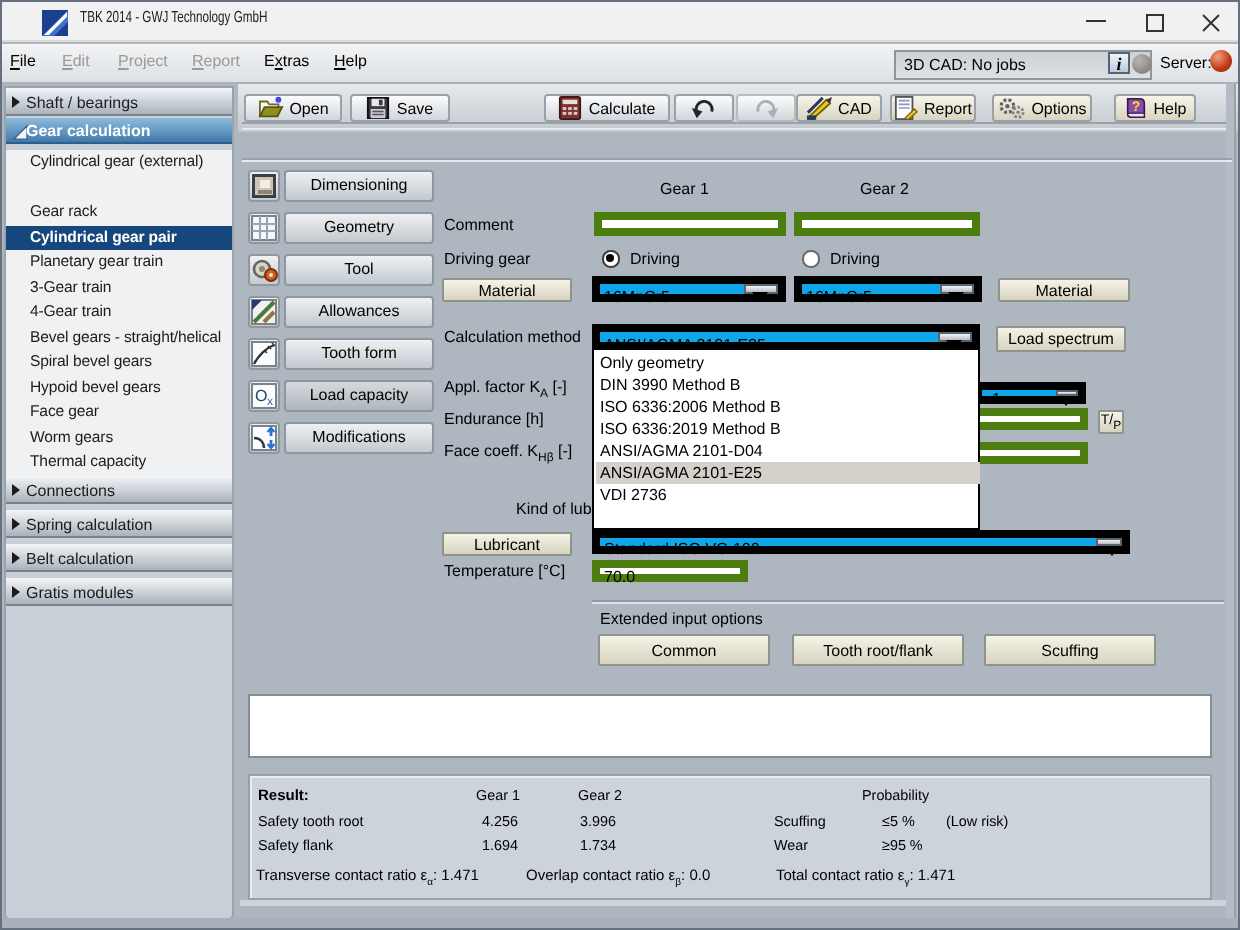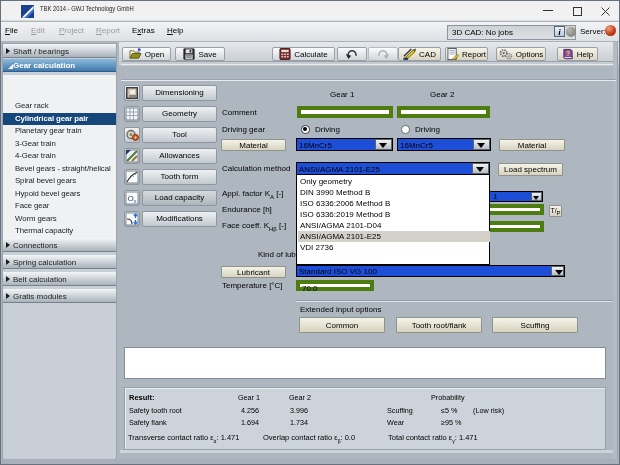--- a/index.html
+++ b/index.html
@@ -27,21 +27,21 @@
 #items { position:absolute; left:0; top:31px; width:113px; height:164px; background:#eff1f3; }
 .titem { position:absolute; left:0; width:113px; height:12.5px; font-size:7.8px; letter-spacing:-0.08px; color:#1c1c1c; padding-left:12px; line-height:12.5px; white-space:nowrap; }
 .titem.sel { background:#16477c; color:#fff; font-weight:bold; }
 
 .sideicon svg { display:block; } .sideicon { position:absolute; left:124px; width:16px; height:16px; background:linear-gradient(#f0f2f4,#c4cad0); border:1px solid #8e969e; border-radius:2px; }
 .sidebtn { position:absolute; left:142px; width:75px; height:16px; background:linear-gradient(#eef1f3,#c2c9cf); border:1px solid #8e969e; border-radius:2px; font-size:8px; color:#000; text-align:center; line-height:14px; }
 
 .lbl { position:absolute; font-size:8px; color:#000; white-space:nowrap; }
 .inp { position:absolute; background:#fff; border:4px solid #4d7c0f; font-size:8px; color:#000; padding:0 2px; }
 .kbtn { position:absolute; background:linear-gradient(#f5f3e8,#d7d3c0); border:1px solid #8e948c; border-radius:1px; font-size:8px; color:#000; text-align:center; }
-.combo { position:absolute; background:#1d4ed8; border:1px solid #000000; font-size:8px; }
+.combo { position:absolute; background:#0ea5e9; border:4px solid #000000; font-size:8px; }
 .combo .tx { position:absolute; left:2px; top:2px; white-space:nowrap; }
 .arrowbtn { position:absolute; top:0; right:0; bottom:0; width:17px; background:linear-gradient(#f0f3f5,#b6bdc4); border:1px solid #5a626c; }
 .arrowbtn:after { content:""; position:absolute; left:2.5px; top:3px; border-left:4.5px solid transparent; border-right:4.5px solid transparent; border-top:5px solid #000; }
 .arrowbtn.sm:after { left:0.5px; border-left-width:3.5px; border-right-width:3.5px; border-top-width:4.5px; }
 sub { font-size:6px; }
 
 #popup { left:296px; top:174px; width:194px; height:91px; background:#fff; border:1px solid #000; z-index:50; }
 .pitem { position:absolute; left:1px; width:192px; height:11px; font-size:8px; line-height:11px; padding-left:2px; white-space:nowrap; }
 .pitem.hl { background:#d4d1ca; }
 
@@ -170,20 +170,21 @@
         <span>Shaft / bearings</span>
       </div>
     <div class="thead" style="top:15px;height:13px;background:linear-gradient(#8cbbdd,#4179ab);border-bottom:1px solid #2d5d8a;color:#fff;font-weight:bold;">
       <svg style="position:absolute;left:3px;top:3px" width="8" height="8">
           <path d="M7.5 1 L7.5 7.5 L1 7.5 Z" fill="#eef4fa"></path>
           <path d="M7.5 1 L7.5 7.5 L1 7.5 Z" fill="none" stroke="#2d5d8a" stroke-width="0.6"></path>
         </svg>
       <span style="top:2px;">Gear calculation</span>
       </div>
     <div class="abs" id="items">
+      <div class="titem" style="top:0px">Cylindrical gear (external)</div>
       <div class="titem" style="top:25px">Gear rack</div>
       <div class="titem sel" style="top:37.5px">Cylindrical gear pair</div>
       <div class="titem" style="top:50px">Planetary gear train</div>
       <div class="titem" style="top:62.5px">3-Gear train</div>
       <div class="titem" style="top:75px">4-Gear train</div>
       <div class="titem" style="top:87.5px">Bevel gears - straight/helical</div>
       <div class="titem" style="top:112.5px">Hypoid bevel gears</div>
       <div class="titem" style="top:100px">Spiral bevel gears</div>
       <div class="titem" style="top:125px">Face gear</div>
       <div class="titem" style="top:137.5px">Worm gears</div>

